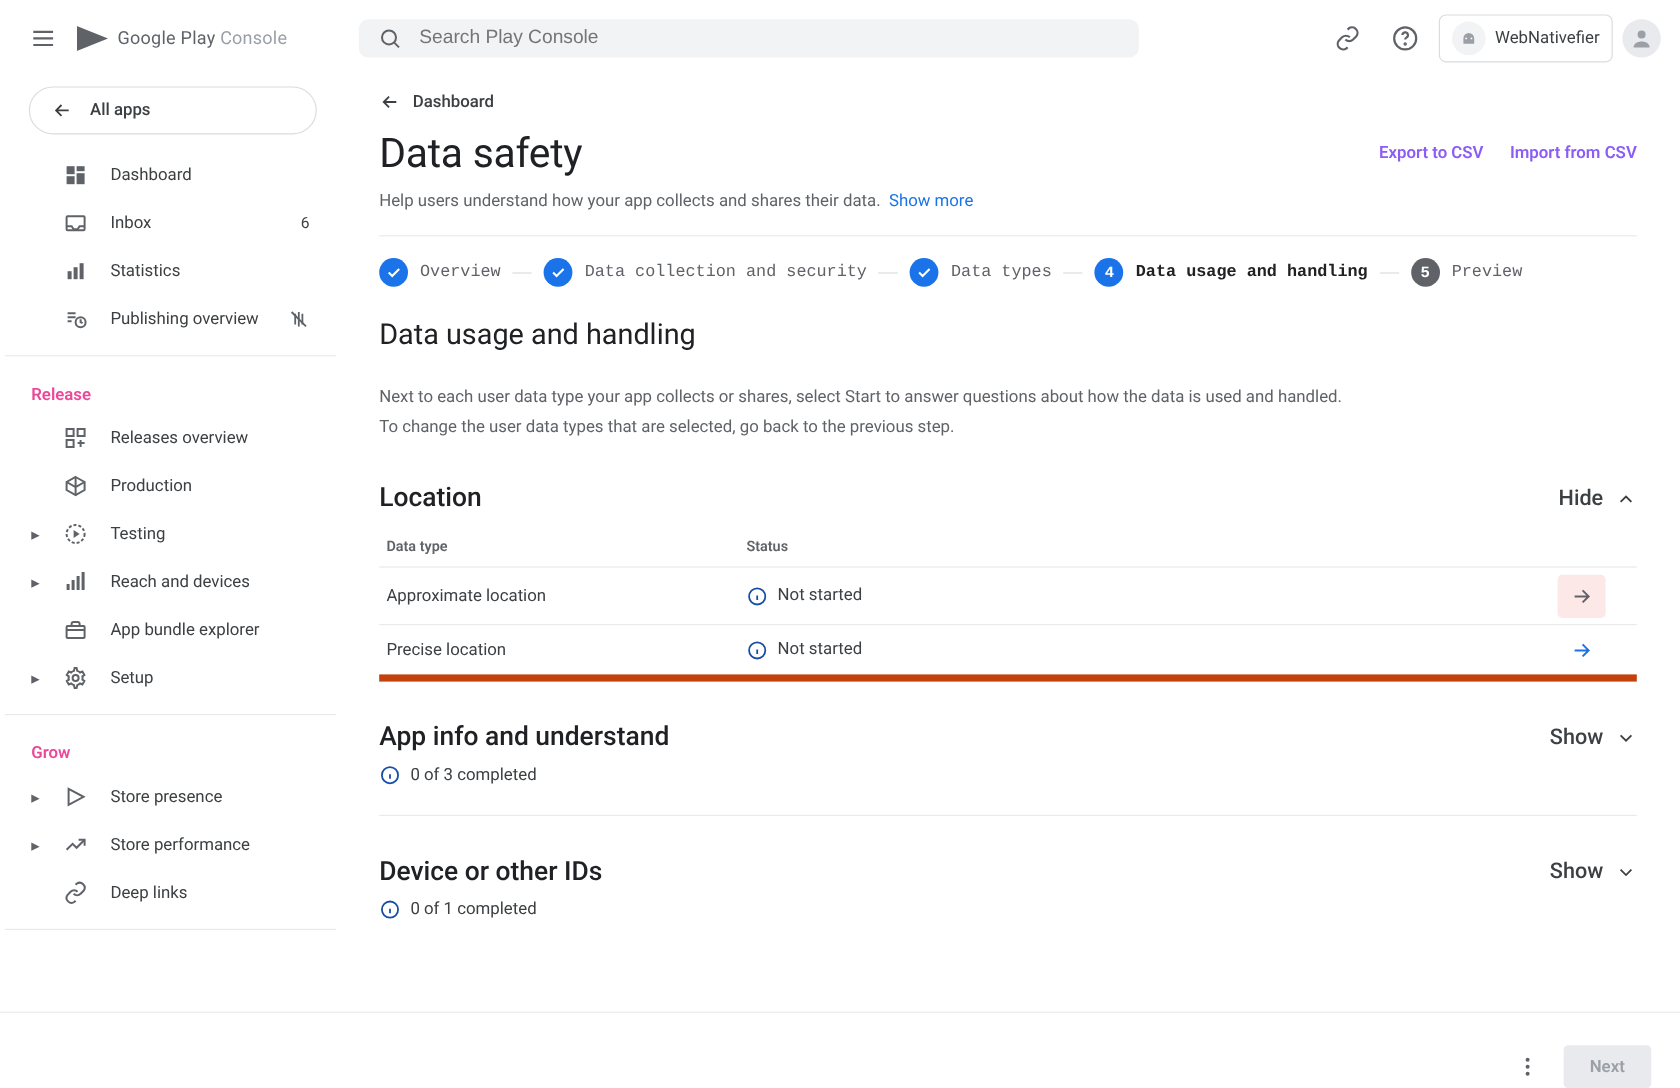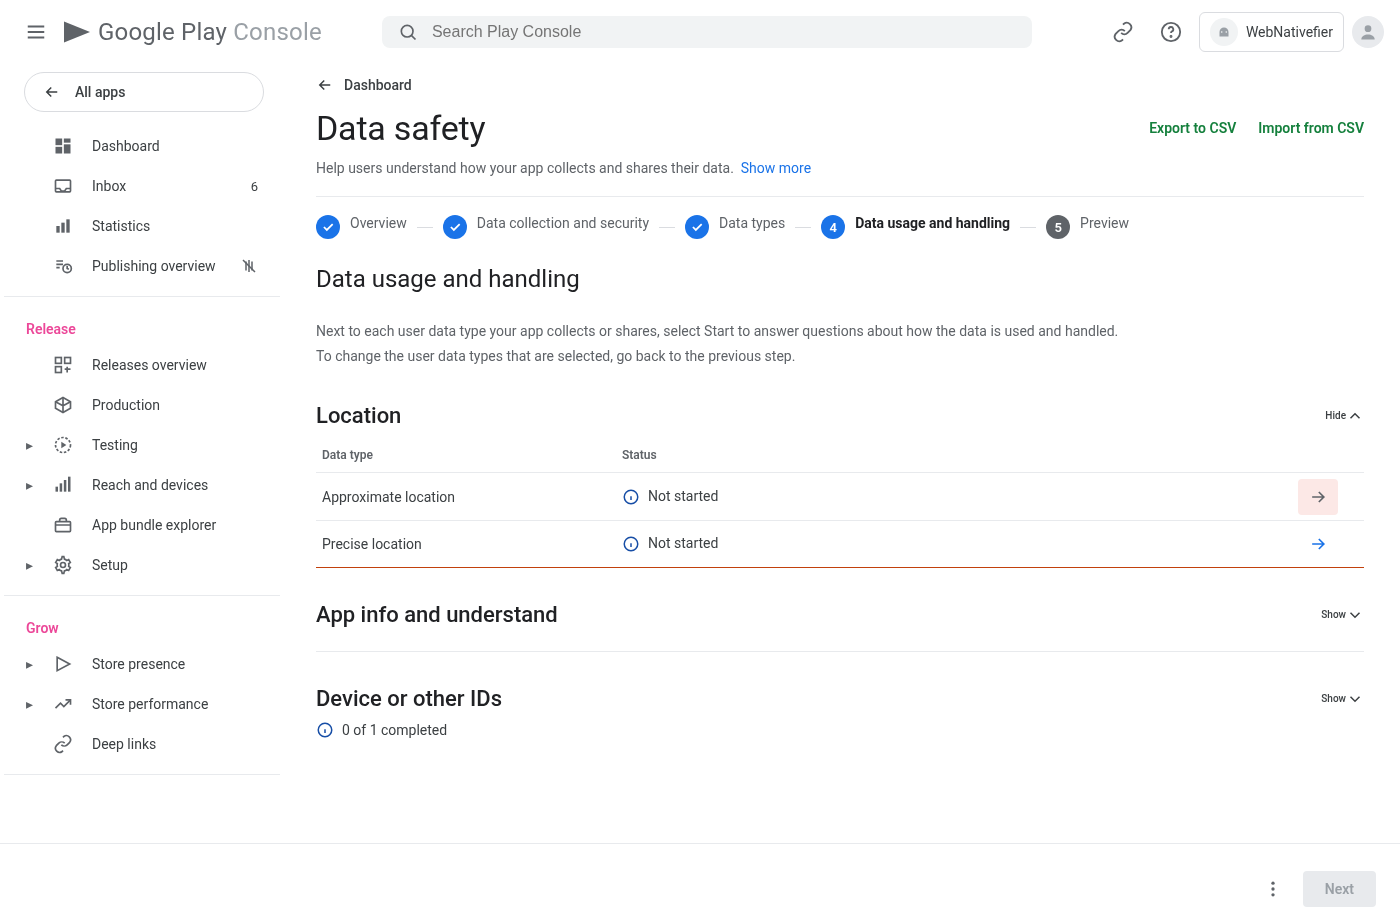--- a/index.html
+++ b/index.html
@@ -4,21 +4,21 @@
 <style>
   * { box-sizing: border-box; }
   html, body { margin: 0; padding: 0; font-family: "Google Sans", Roboto, "Helvetica Neue", Arial, sans-serif; color: #202124; background: #fff; }
   body { width: 1400px; height: 907px; overflow: hidden; position: relative; }
 
   
   .header { height: 64px; display: flex; align-items: center; padding: 0 16px; gap: 8px; }
   .icon-btn { width: 40px; height: 40px; border-radius: 50%; display: inline-flex; align-items: center; justify-content: center; color: #5f6368; cursor: pointer; }
   .logo-wrap { display: flex; align-items: center; gap: 8px; margin-right: 8px; }
   .logo-triangle { width: 26px; height: 26px; background: #5f6368; clip-path: polygon(0% 10%, 100% 50%, 0% 90%); position: relative; }
-  .logo-text { font-size: 24px; color: #5f6368; letter-spacing: .2px; }
+  .logo-text { font-size: 15px; color: #5f6368; letter-spacing: .2px; }
   .logo-text .c2 { color: #9aa0a6; }
   .search-box { flex: 0 0 650px; height: 32px; background: #f1f3f4; border-radius: 8px; display: flex; align-items: center; gap: 12px; padding: 0 16px; margin-left: 44px; }
   .search-box input { border: 0; background: transparent; font-size: 16px; color: #5f6368; outline: none; flex: 1; }
   .header-spacer { flex: 1; }
   .dev-chip { height: 40px; border: 1px solid #dadce0; border-radius: 6px; display: flex; align-items: center; gap: 8px; padding: 0 10px; color: #3c4043; font-size: 14px; }
   .dev-chip .android { width: 28px; height: 28px; border-radius: 50%; background: #f1f3f4; display: flex; align-items: center; justify-content: center; color: #9aa0a6; }
   .avatar { width: 32px; height: 32px; border-radius: 50%; background: #e8eaed; display: inline-flex; align-items: center; justify-content: center; color: #9aa0a6; }
 
   
   .body-wrap { display: flex; height: calc(907px - 64px - 64px); }
@@ -32,53 +32,53 @@
   .nav-item { height: 40px; display: flex; align-items: center; gap: 18px; padding: 0 10px; border-radius: 0 20px 20px 0; font-size: 14px; color: #3c4043; cursor: pointer; position: relative; }
   .nav-item .exp { width: 8px; display: inline-flex; color: #5f6368; }
   .nav-item .ic { width: 22px; height: 22px; color: #5f6368; display: inline-flex; align-items: center; justify-content: center; flex-shrink: 0; }
   .nav-item .badge { margin-left: auto; font-size: 13px; color: #3c4043; }
   .nav-item .right-ic { margin-left: auto; color: #5f6368; }
 
   
   .crumb { display: inline-flex; align-items: center; gap: 10px; color: #3c4043; font-size: 14px; font-weight: 500; cursor: pointer; margin-top: 8px; }
   .title-row { display: flex; align-items: center; justify-content: space-between; margin-top: 10px; }
   .page-title { font-size: 34px; font-weight: 400; letter-spacing: -.2px; }
-  .page-actions { display: flex; gap: 22px; font-size: 14px; color: #15803d; font-weight: 600; }
+  .page-actions { display: flex; gap: 22px; font-size: 14px; color: #8b5cf6; font-weight: 600; }
   .page-actions span { cursor: pointer; }
   .page-desc { font-size: 14px; color: #5f6368; margin-top: 12px; }
   .page-desc .link { color: #1a73e8; cursor: pointer; }
   .hr { height: 1px; background: #e8eaed; margin: 20px 0 18px; }
 
   
   .stepper { display: flex; align-items: center; gap: 10px; font-size: 14px; color: #5f6368; flex-wrap: wrap; }
-  .step { display: flex; gap: 10px; }
+  .step { display: flex; align-items: center; gap: 10px; font-family: Liberation Mono, monospace; }
   .step .circle { width: 24px; height: 24px; border-radius: 50%; display: inline-flex; align-items: center; justify-content: center; color: #fff; font-size: 13px; font-weight: 600; }
   .step.done .circle { background: #1a73e8; }
   .step.current .circle { background: #1a73e8; }
   .step.current .lbl { color: #202124; font-weight: 700; }
   .step.future .circle { background: #5f6368; }
   .step-sep { width: 16px; height: 1px; background: #dadce0; }
 
   .section-title { font-size: 24px; margin-top: 26px; font-weight: 400; }
   .section-body { font-size: 14px; color: #5f6368; margin-top: 26px; line-height: 1.8; }
 
   
   .cat { margin-top: 34px; }
   .cat-header { display: flex; align-items: center; justify-content: space-between; }
   .cat-title { font-size: 22px; font-weight: 500; color: #202124; }
-  .cat-toggle { display: flex; align-items: center; color: #3c4043; font-size: 10px; font-weight: 500; cursor: pointer; }
+  .cat-toggle { display: flex; align-items: center; gap: 10px; color: #3c4043; font-size: 18px; font-weight: 500; cursor: pointer; }
   .cat-sub { display: flex; align-items: center; gap: 8px; color: #3c4043; font-size: 14px; margin-top: 10px; }
   .cat-sub .info-ic { color: #174ea6; }
   .cat-divider { height: 1px; background: #e8eaed; margin-top: 24px; }
 
   
   .tbl { margin-top: 20px; }
   .tbl-head { display: grid; grid-template-columns: 300px 1fr 60px; font-size: 12px; color: #5f6368; font-weight: 600; padding: 0 6px 10px 6px; }
   .tbl-row { display: grid; grid-template-columns: 300px 1fr 60px; align-items: center; height: 48px; border-top: 1px solid #e8eaed; padding: 0 6px; font-size: 14px; color: #3c4043; }
-  .tbl-row:last-child { border-bottom: 1px solid #c2410c; }
+  .tbl-row:last-child { border-bottom: 6px solid #c2410c; }
   .status-cell { display: flex; align-items: flex-start; gap: 8px; }
   .status-cell .info-ic { color: #174ea6; }
   .row-action { width: 40px; height: 36px; display: inline-flex; align-items: center; justify-content: center; color: #1a73e8; cursor: pointer; border-radius: 4px; }
   .row-action.highlight { background: #fce8e6; color: #5f6368; }
 
   
   .footer { position: absolute; left: 0; right: 0; bottom: 0; height: 64px; border-top: 1px solid #e8eaed; display: flex; align-items: flex-end; justify-content: flex-end; gap: 12px; padding: 0 24px; background: #fff; }
   .footer .menu-btn { width: 36px; height: 36px; display: inline-flex; align-items: center; justify-content: center; color: #5f6368; cursor: pointer; border-radius: 50%; }
   .next-btn { height: 36px; padding: 0 22px; border-radius: 4px; background: #e8eaed; color: #9aa0a6; font-size: 14px; font-weight: 600; display: inline-flex; align-items: center; cursor: not-allowed; }
 
@@ -433,20 +433,29 @@
     <div class="cat">
       <div class="cat-header">
         <div class="cat-title">App info and understand</div>
         <div class="cat-toggle">
           <span>Show</span>
           <svg width="18" height="18" viewBox="0 0 24 24" fill="none" stroke="currentColor" stroke-width="2">
               <path d="M6 9l6 6 6-6"></path>
             </svg>
         </div>
       </div>
+      <div class="cat-sub">
+        <span class="info-ic">
+            <svg width="18" height="18" viewBox="0 0 24 24" fill="none" stroke="currentColor" stroke-width="2">
+              <circle cx="12" cy="12" r="9"></circle>
+              <path d="M12 8h.01M12 11v5"></path>
+            </svg>
+          </span>
+        <span>0 of 3 completed</span>
+      </div>
       <div class="cat-divider"></div>
     </div>
 
     
     <div class="cat">
       <div class="cat-header">
         <div class="cat-title">Device or other IDs</div>
         <div class="cat-toggle">
           <span>Show</span>
           <svg width="18" height="18" viewBox="0 0 24 24" fill="none" stroke="currentColor" stroke-width="2">

